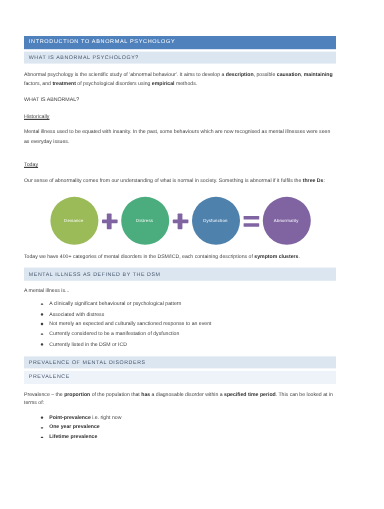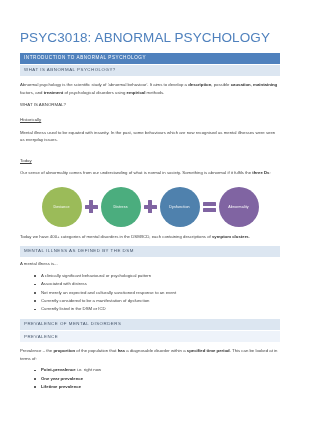--- a/index.html
+++ b/index.html
@@ -138,21 +138,20 @@
   }
   .op.eq:before { top: 1.6px; }
   .op.eq:after { top: 7.6px; }
   .spacer-sm { height: 4px; }
 </style>
 </head>
 <body>
 
 <div class="page">
 
-  <h1 class="doc-title" style="color: rgb(79, 129, 189);">PSYC3018: ABNORMAL PSYCHOLOGY</h1>
 
   <div class="band" style="background: rgb(79, 129, 189);">INTRODUCTION TO ABNORMAL PSYCHOLOGY</div>
   <div class="subband">WHAT IS ABNORMAL PSYCHOLOGY?</div>
 
   <p class="body-text"><span>Abnormal psychology is the scientific study of 'abnormal behaviour'. It aims to develop a </span><b>description</b><span>, possible </span><b>causation</b><span>, </span><b>maintaining</b><span> factors, and </span><b>treatment</b><span> of psychological disorders using </span><b>empirical</b><span> methods.</span></p>
 
   <div class="mini-head">WHAT IS ABNORMAL?</div>
   <div><span class="underline-head">Historically</span></div>
   <p class="body-text tight">Mental illness used to be equated with insanity. In the past, some behaviours which are now recognised as mental illnesses were seen as everyday issues.</p>
 

